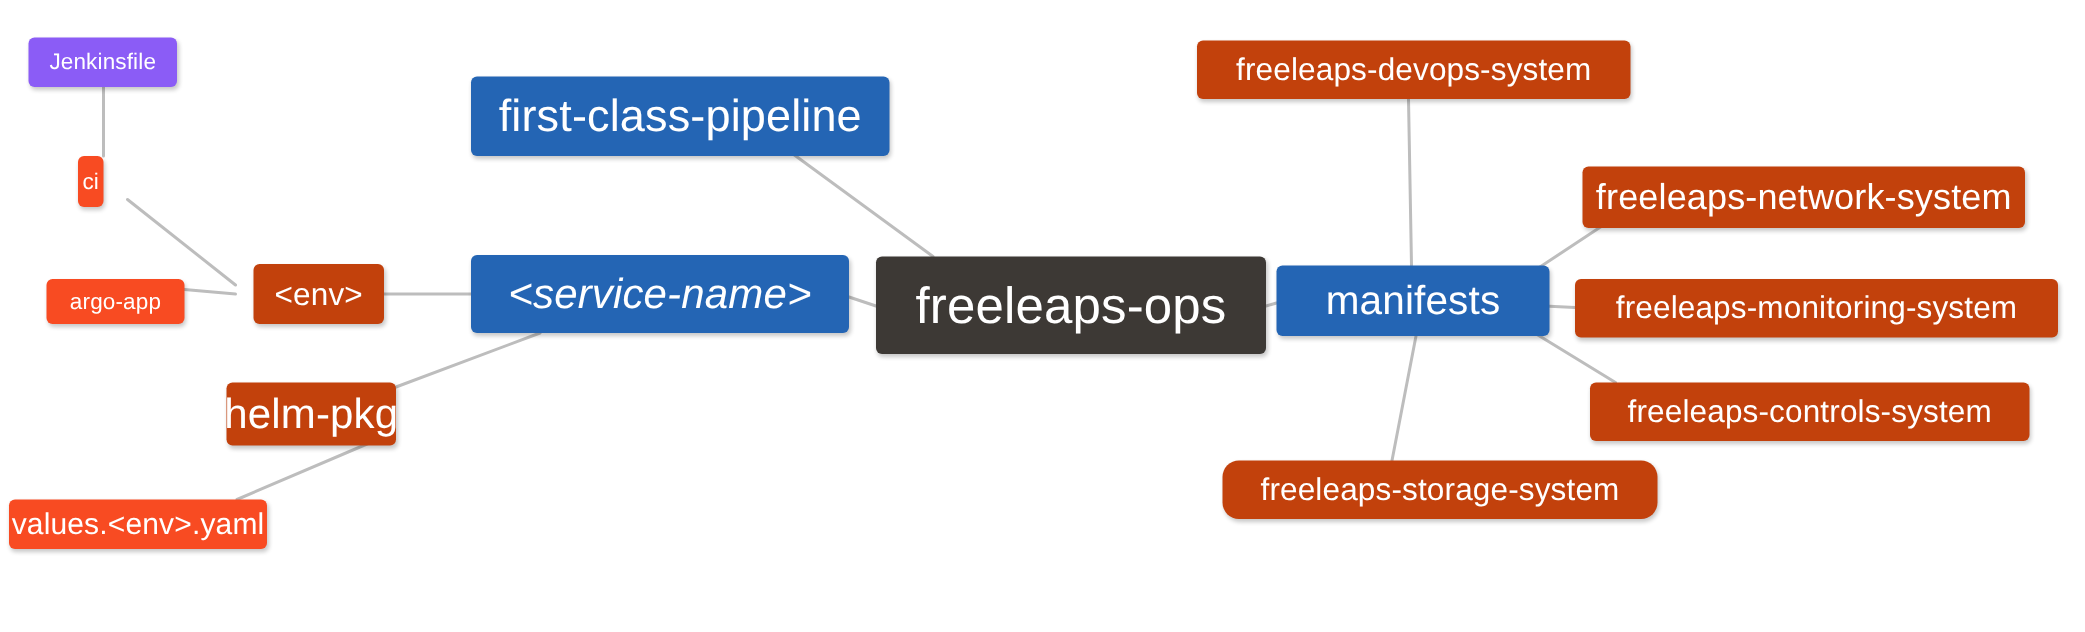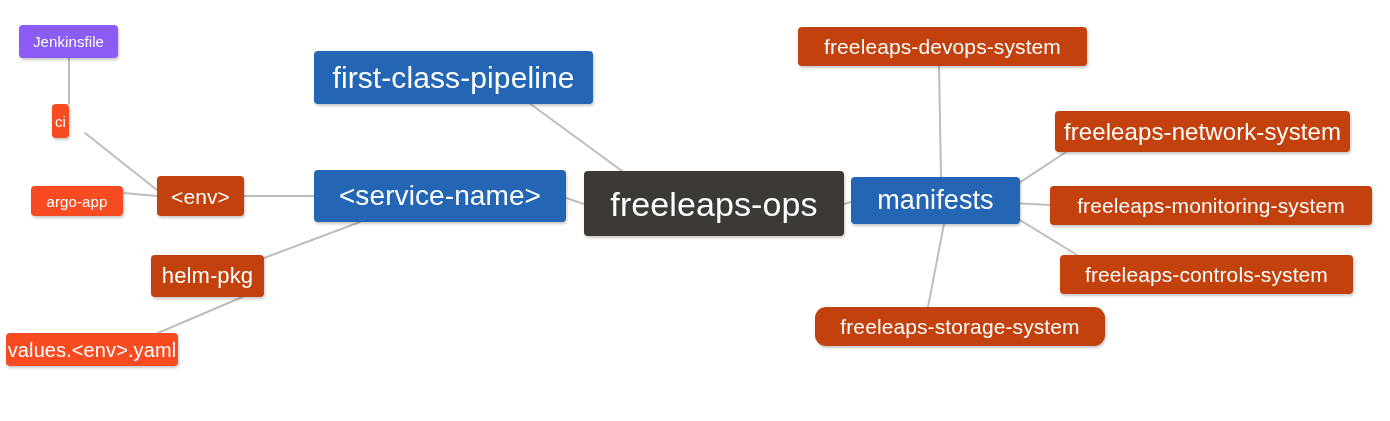--- a/index.html
+++ b/index.html
@@ -70,39 +70,39 @@
   <div id="nodes">
       <div class="node n-orange" style="left: 19px; top: 25px; width: 99px; height: 33px; font-size: 15px;">
         <span>Jenkinsfile</span>
       </div>
       <div class="node n-red" style="left: 52px; top: 104px; width: 17px; height: 34px; font-size: 15px;">
         <span>ci</span>
       </div>
       <div class="node n-red" style="left: 31px; top: 186px; width: 92px; height: 30px; font-size: 15px;">
         <span>argo-app</span>
       </div>
-      <div class="node n-green" style="left: 157px; top: 176px; width: 87px; height: 40px; font-size: 21px;">
+      <div class="node n-green" style="left: 169px; top: 176px; width: 87px; height: 40px; font-size: 21px;">
         <span>&lt;env&gt;</span>
       </div>
-      <div class="node n-green" style="left: 151px; top: 255px; width: 113px; height: 42px; font-size: 22px;">
+      <div class="node n-green" style="left: 151px; top: 255px; width: 113px; height: 42px; font-size: 28px;">
         <span>helm-pkg</span>
       </div>
       <div class="node n-red" style="left: 6px; top: 333px; width: 172px; height: 33px; font-size: 20px;">
         <span>values.&lt;env&gt;.yaml</span>
       </div>
       <div class="node n-blue" style="left: 314px; top: 36px; width: 279px; height: 53px; font-size: 30px; margin-top: 15px;">
         <span>first-class-pipeline</span>
       </div>
-      <div class="node n-blue" style="left: 314px; top: 170px; width: 252px; height: 52px; font-size: 28px;">
+      <div class="node n-blue" style="left: 314px; top: 170px; width: 252px; height: 52px; font-size: 28px; font-style: italic;">
         <span>&lt;service-name&gt;</span>
       </div>
       <div class="node n-root" style="left: 584px; top: 171px; width: 260px; height: 65px; font-size: 34px;">
         <span>freeleaps-ops</span>
       </div>
-      <div class="node n-blue" style="left: 851px; top: 177px; width: 169px; height: 47px; font-size: 27px;">
+      <div class="node n-blue" style="left: 851px; top: 177px; width: 182px; height: 47px; font-size: 27px;">
         <span>manifests</span>
       </div>
       <div class="node n-green" style="left: 798px; top: 27px; width: 289px; height: 39px; font-size: 21px;">
         <span>freeleaps-devops-system</span>
       </div>
       <div class="node n-green" style="left: 1055px; top: 111px; width: 295px; height: 41px; font-size: 24px;">
         <span>freeleaps-network-system</span>
       </div>
       <div class="node n-green" style="left: 1050px; top: 186px; width: 322px; height: 39px; font-size: 21px;">
         <span>freeleaps-monitoring-system</span>

